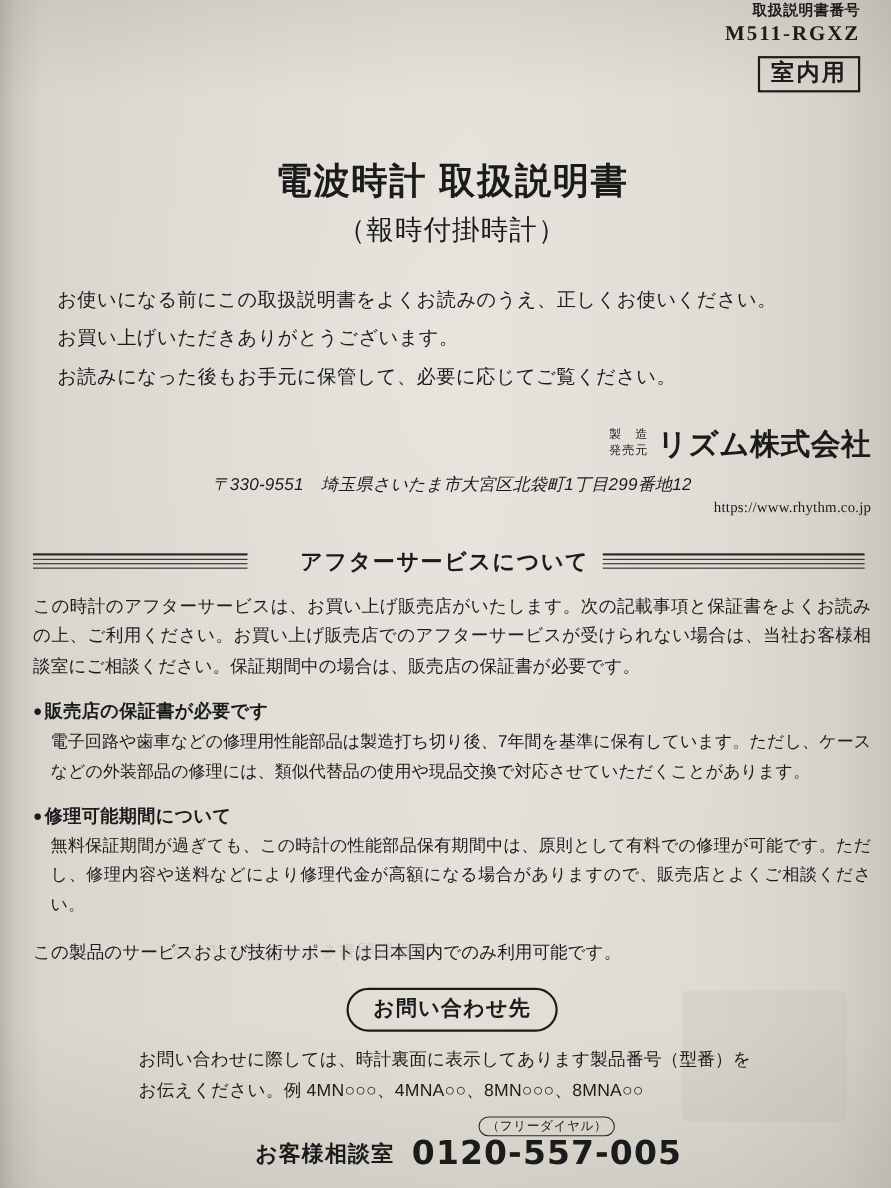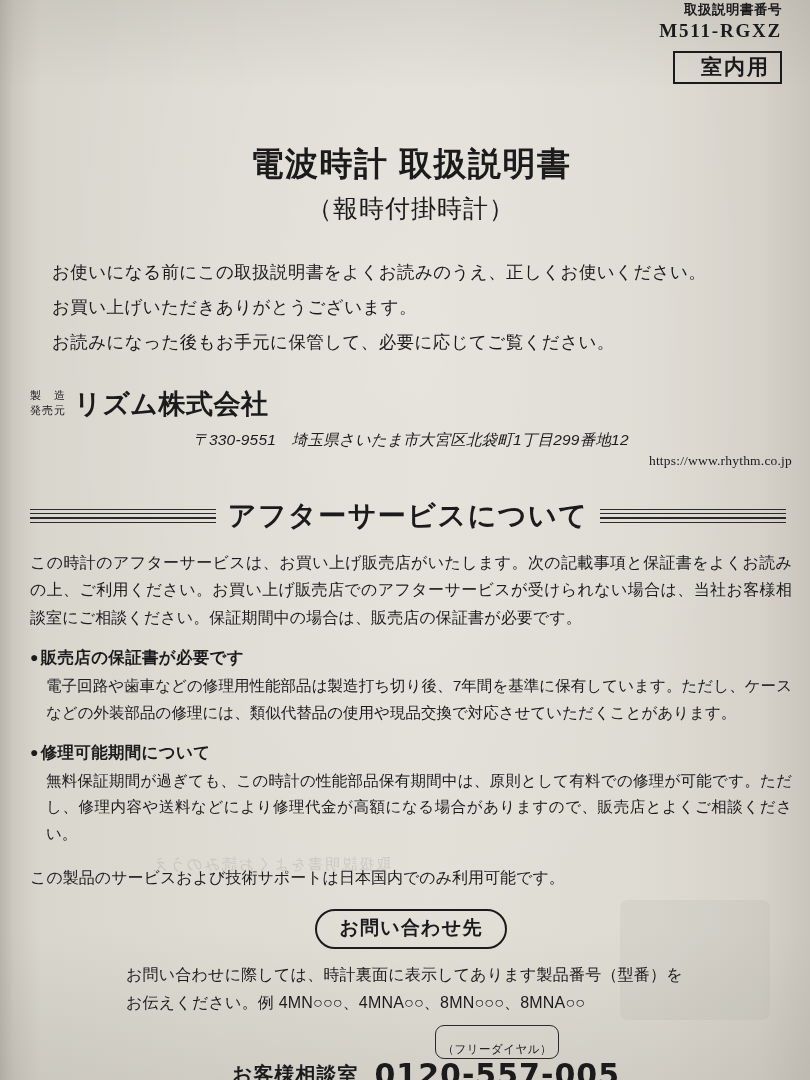--- a/index.html
+++ b/index.html
@@ -57,21 +57,21 @@
     font-size: 19px;
     font-weight: 700;
     letter-spacing: 1.8px;
     line-height: 1.25;
     margin-top: 1px;
   }
   .indoor-badge {
     display: inline-block;
     margin-top: 9px;
     border: 2px solid #1b1b1b;
-    padding: 3px 10px 5px 26px;
+    padding: 3px 10px 5px 10px;
     font-size: 21px;
     font-weight: 700;
     letter-spacing: 2px;
     line-height: 1;
   }
 
   
   .title-block {
     text-align: center;
     margin-top: 60px;
@@ -99,21 +99,21 @@
   }
 
   
   .maker {
     margin-top: 26px;
     text-align: center;
   }
   .maker-line {
     display: flex;
     align-items: center;
-    justify-content: flex-start;
+    justify-content: flex-end;
     gap: 8px;
   }
   .maker-label {
     font-size: 11px;
     line-height: 1.35;
     text-align: center;
     letter-spacing: 1px;
     padding-bottom: 2px;
   }
   .maker-name {
@@ -152,24 +152,25 @@
     gap: 3px;
   }
   .rule-stack i {
     display: block;
     height: 1.6px;
     background: #2a2a2a;
   }
   .rule-left { max-width: 195px; }
   .section-title {
     flex: 0 0 auto;
-    font-size: 28px;
+    font-size: 20px;
     font-weight: 700;
     letter-spacing: 1.5px;
     white-space: nowrap;
+    margin-left: 36px;
   }
 
   
   .body-para {
     margin-top: 14px;
     font-size: 16px;
     line-height: 1.72;
     letter-spacing: 0.1px;
     text-align: justify;
   }
@@ -243,21 +244,21 @@
     padding-bottom: 2px;
   }
   .tel-col {
     text-align: center;
   }
   .tel-free {
     font-size: 11.5px;
     letter-spacing: 0.5px;
     border: 1px solid #2a2a2a;
     border-radius: 9px;
-    padding: 16px 6px 1px 6px;
+    padding: 0px 6px 1px 6px;
     display: inline-block;
     margin-bottom: 1px;
   }
   .tel-number {
     font-size: 30px;
     font-weight: 700;
     letter-spacing: 1px;
     font-family: "DejaVu Sans", sans-serif;
     line-height: 1;
   }

